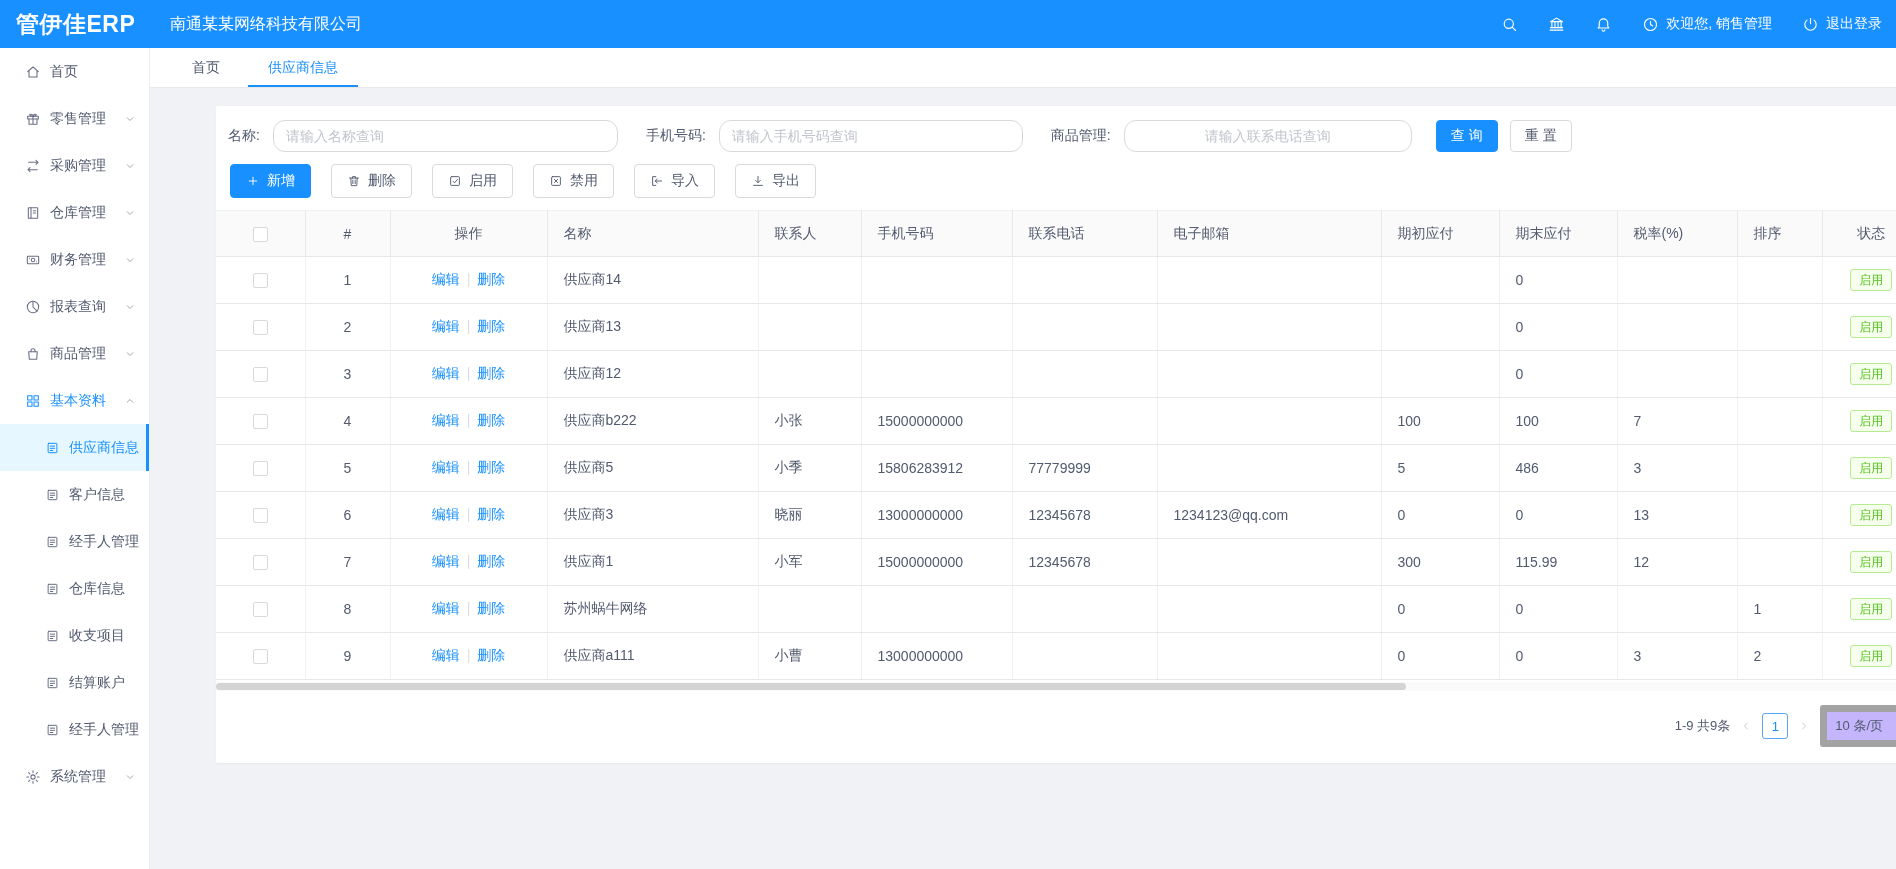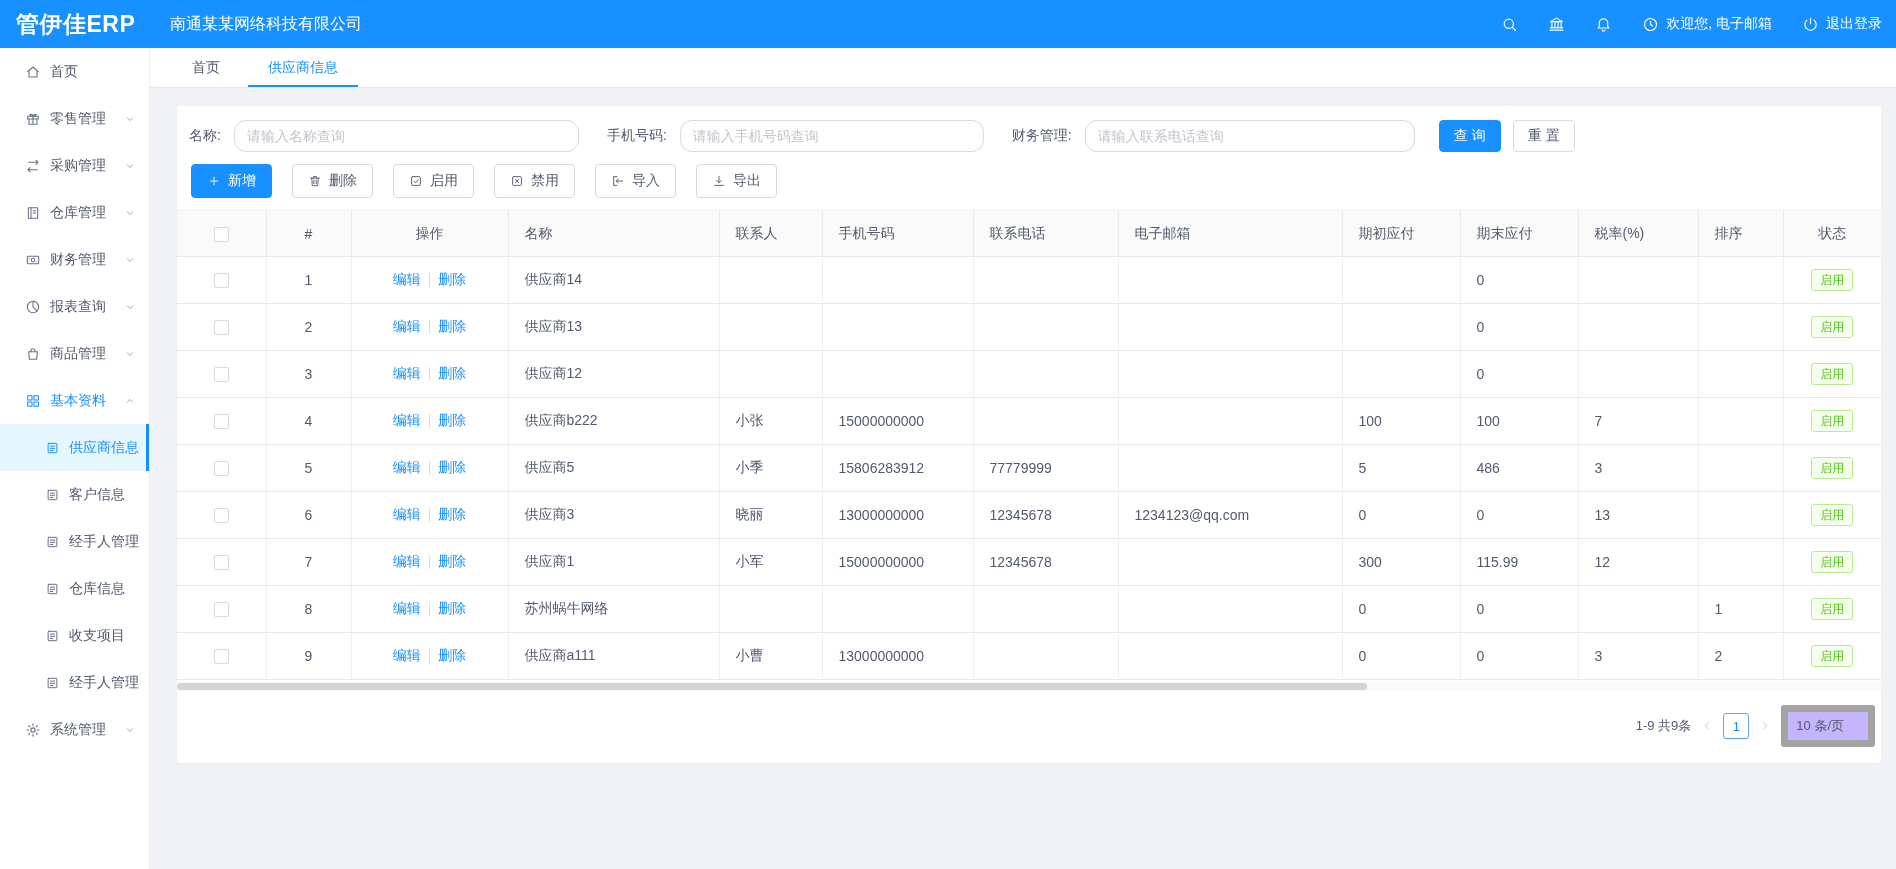--- a/index.html
+++ b/index.html
@@ -32,31 +32,31 @@
   .menu-item.active::after { content: ""; position: absolute; right: 0; top: 0; width: 3px; height: 100%; background: #1890ff; }
 
   .main { flex: 1; min-width: 0; display: flex; flex-direction: column; background: #f0f2f5; }
 
   
   .tabbar { height: 40px; background: #fff; border-bottom: 1px solid #e8e8e8; display: flex; align-items: stretch; padding-left: 22px; flex: none; }
   .tab { padding: 0 20px; line-height: 38px; font-size: 14px; color: #515a6e; cursor: pointer; border-bottom: 2px solid transparent; margin-right: 8px; }
   .tab.active { color: #1890ff; border-bottom-color: #1890ff; }
 
   
-  .content { padding: 18px 15px 0 27px; }
+  .content { padding: 18px 15px 0 27px; margin-left: 39px; }
   .card { background: #fff; width: 1704px; border-radius: 2px; padding-bottom: 16px; box-shadow: 0 1px 2px rgba(0,0,0,.04); }
 
   
   .filters { display: flex; align-items: center; padding: 14px 14px 0 12px; font-size: 14px; color: #515a6e; }
   .f-group { display: flex; align-items: center; }
   .f-group + .f-group { margin-left: 28px; }
   .f-label { margin-right: 13px; white-space: nowrap; }
   .f-input { height: 32px; border: 1px solid #d9d9d9; border-radius: 12px; padding: 0 12px; font-size: 14px; color: #515a6e; outline: none; background: #fff; }
   .f-input::placeholder { color: #c0c4cc; }
-  .w-name { width: 345px; } .w-mobile { width: 304px; } .w-phone { width: 330px; }
+  .w-name { width: 345px; } .w-mobile { width: 304px; } .w-phone { width: 288px; text-align: center; }
 
   .btn { height: 32px; border-radius: 4px; font-size: 14px; display: inline-flex; align-items: center; justify-content: center; cursor: pointer; border: 1px solid #d9d9d9; background: #fff; color: #515a6e; padding: 16px 15px; white-space: nowrap; }
   .btn.primary { background: #1890ff; border-color: #1890ff; color: #fff; }
   .search-btn { margin-left: 24px; letter-spacing: 4px; padding: 0 10px 0 14px; }
   .reset-btn { margin-left: 12px; letter-spacing: 4px; padding: 0 10px 0 14px; }
 
   
   .toolbar { display: flex; align-items: center; gap: 20px; padding: 12px 14px 0 14px; }
   .bicon { display: flex; margin-right: 7px; }
   .bicon svg { width: 14px; height: 14px; }
@@ -112,21 +112,21 @@
           <path d="M10 19.5a2 2 0 0 0 4 0"></path>
         </svg>
       </span>
     <span class="h-group">
       <span class="hicon">
           <svg viewBox="0 0 24 24" fill="none" stroke="currentColor" stroke-width="1.6" stroke-linecap="round" stroke-linejoin="round">
             <circle cx="12" cy="12" r="8.5"></circle>
             <path d="M12 7.5V12l3 2"></path>
           </svg>
         </span>
-      <span>欢迎您, 电子邮箱</span>
+      <span>欢迎您, 销售管理</span>
     </span>
     <span class="h-group">
       <span class="hicon">
           <svg viewBox="0 0 24 24" fill="none" stroke="currentColor" stroke-width="1.6" stroke-linecap="round" stroke-linejoin="round">
             <path d="M12 3.5V11"></path>
             <path d="M7 5.8a8 8 0 1 0 10 0"></path>
           </svg>
         </span>
       <span>退出登录</span>
     </span>
@@ -291,20 +291,29 @@
           </span>
           <span class="mi-label">收支项目</span>
         </div>
         <div class="menu-item sub">
           <span class="mi-icon">
             <svg viewBox="0 0 24 24" fill="none" stroke="currentColor" stroke-width="1.6" stroke-linecap="round" stroke-linejoin="round">
               <rect x="5" y="4.5" width="14" height="15" rx="1"></rect>
               <path d="M8.5 9h7M8.5 12.5h7M8.5 16h4"></path>
             </svg>
           </span>
+          <span class="mi-label">结算账户</span>
+        </div>
+        <div class="menu-item sub">
+          <span class="mi-icon">
+            <svg viewBox="0 0 24 24" fill="none" stroke="currentColor" stroke-width="1.6" stroke-linecap="round" stroke-linejoin="round">
+              <rect x="5" y="4.5" width="14" height="15" rx="1"></rect>
+              <path d="M8.5 9h7M8.5 12.5h7M8.5 16h4"></path>
+            </svg>
+          </span>
           <span class="mi-label">经手人管理</span>
         </div>
         <div class="menu-item">
           <span class="mi-icon">
             <svg viewBox="0 0 24 24" fill="none" stroke="currentColor" stroke-width="1.6" stroke-linecap="round" stroke-linejoin="round">
               <circle cx="12" cy="12" r="3.2"></circle>
               <path d="M12 2.8v2.6M12 18.6v2.6M2.8 12h2.6M18.6 12h2.6M5.5 5.5l1.8 1.8M16.7 16.7l1.8 1.8M18.5 5.5l-1.8 1.8M7.3 16.7l-1.8 1.8"></path>
             </svg>
           </span>
           <span class="mi-label">系统管理</span>
@@ -329,21 +338,21 @@
         <div class="filters">
           <div class="f-group">
             <span class="f-label">名称:</span>
             <input class="f-input w-name" placeholder="请输入名称查询" style="">
           </div>
           <div class="f-group">
             <span class="f-label">手机号码:</span>
             <input class="f-input w-mobile" placeholder="请输入手机号码查询" style="">
           </div>
           <div class="f-group">
-            <span class="f-label">财务管理:</span>
+            <span class="f-label">商品管理:</span>
             <input class="f-input w-phone" placeholder="请输入联系电话查询" style="">
           </div>
           <button class="btn primary search-btn">查询</button>
           <button class="btn reset-btn">重置</button>
         </div>
 
         <div class="toolbar">
           <button class="btn primary">
             <span class="bicon">
                 <svg viewBox="0 0 24 24" fill="none" stroke="currentColor" stroke-width="1.6" stroke-linecap="round" stroke-linejoin="round">

